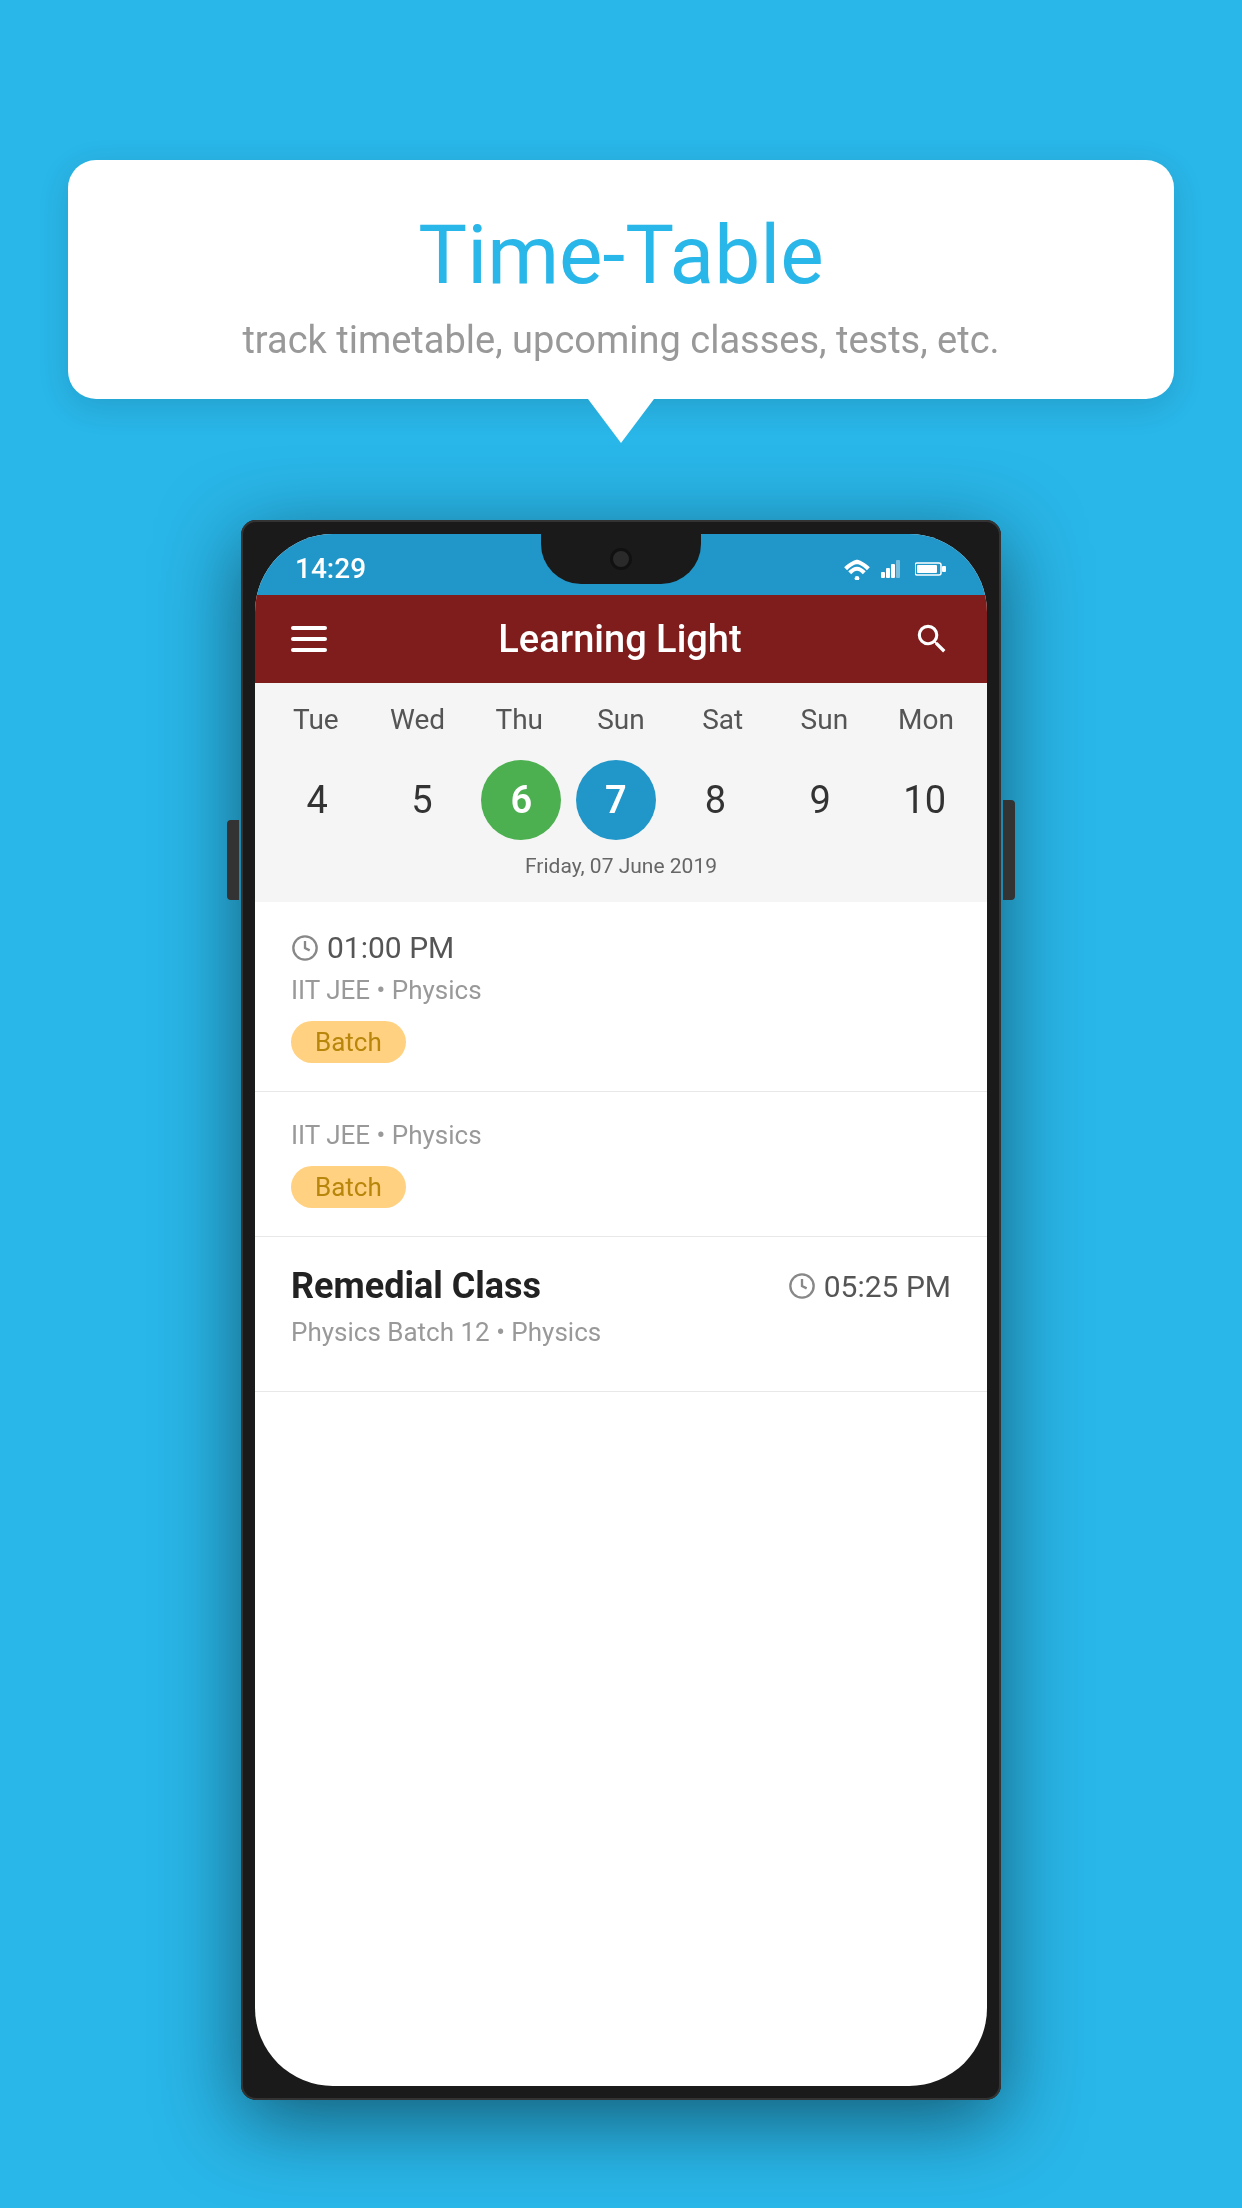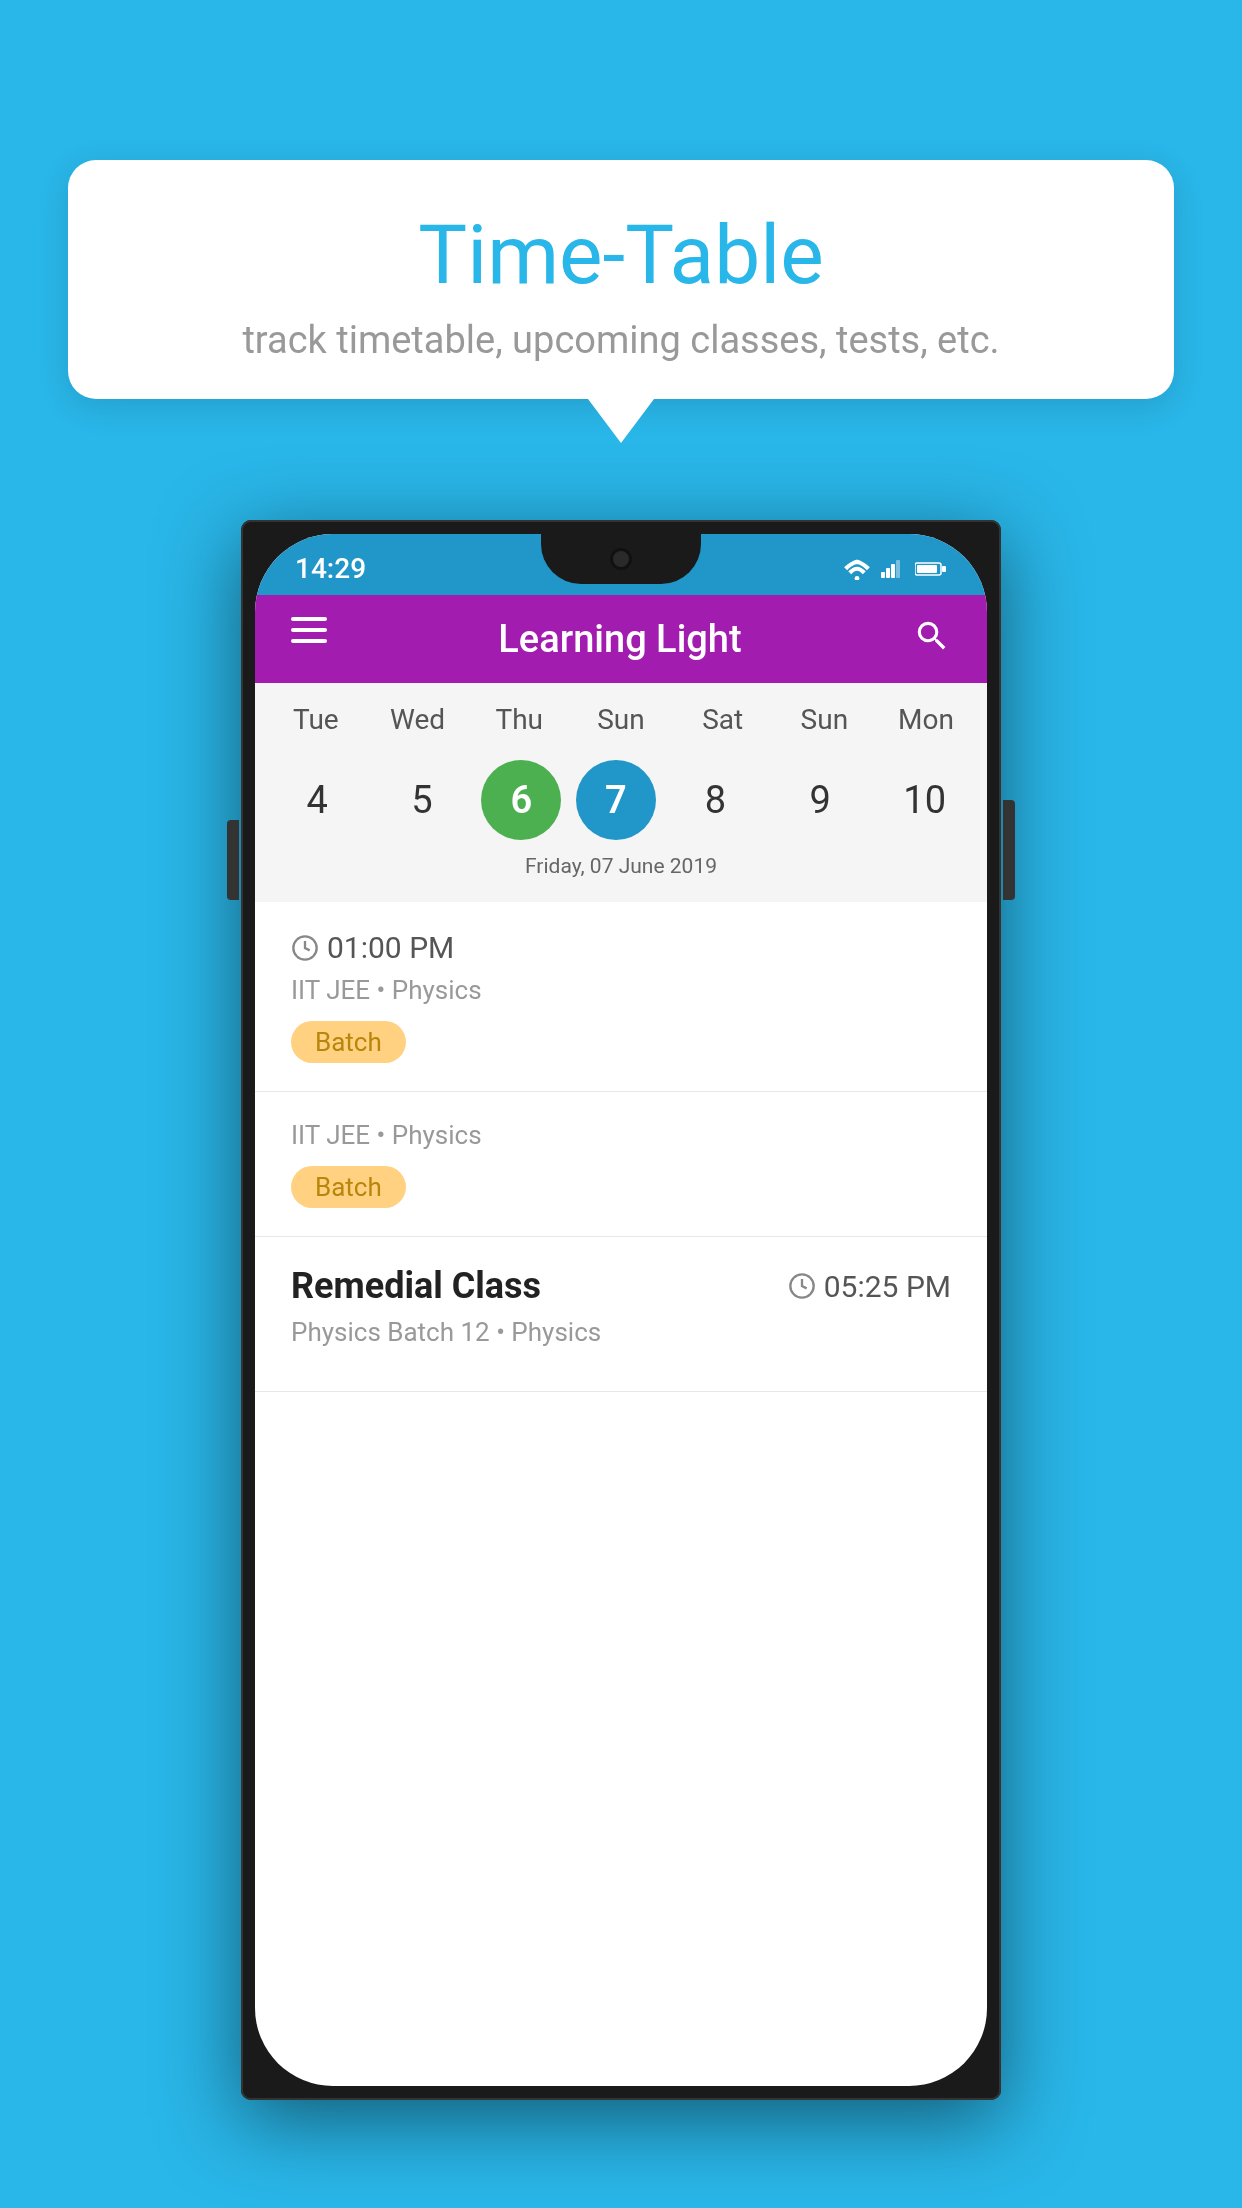--- a/index.html
+++ b/index.html
@@ -61,21 +61,21 @@
       left: 50%;
       transform: translateX(-50%);
       width: 760px;
       height: 1580px;
     }
 
     .phone-outer {
       width: 100%;
       height: 100%;
       background: #1a1a1a;
-      border-radius: 10px;
+      border-radius: 15px;
       padding: 14px;
       box-shadow: 0 20px 80px rgba(0,0,0,0.5), inset 0 0 0 2px #333;
       position: relative;
     }
 
     
     .phone-outer::before {
       content: '';
       position: absolute;
       left: -14px;
@@ -146,23 +146,24 @@
     }
 
     .status-icons {
       display: flex;
       align-items: center;
       gap: 10px;
     }
 
     
     .app-bar {
-      background: #a21caf;
+      background: #7f1d1d;
       padding: 22px 36px;
       display: flex;
+      align-items: center;
       justify-content: space-between;
       gap: 24px;
     }
 
     .hamburger-icon {
       display: flex;
       flex-direction: column;
       gap: 7px;
       cursor: pointer;
     }

